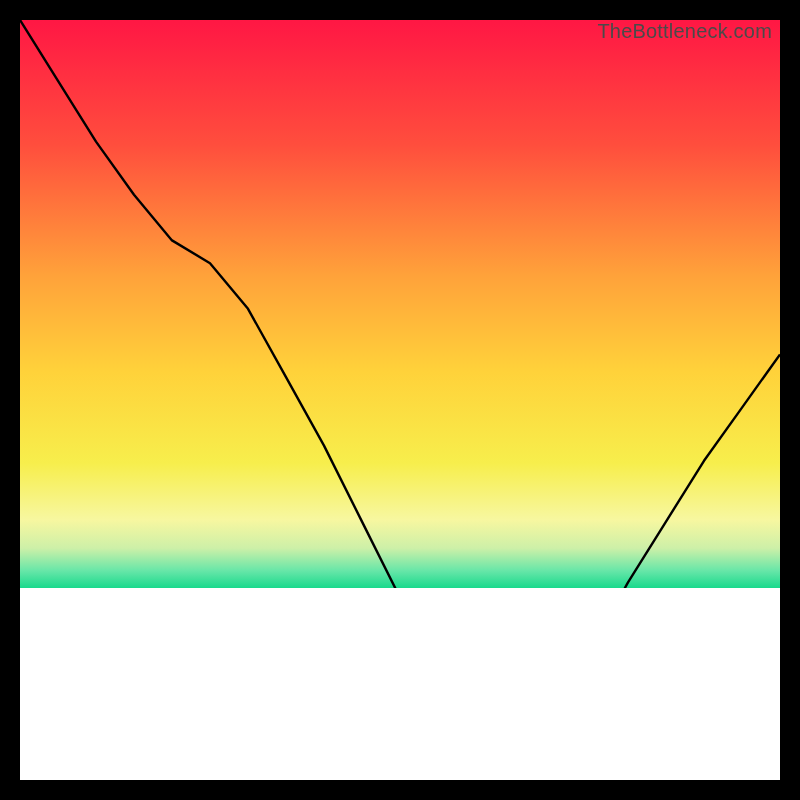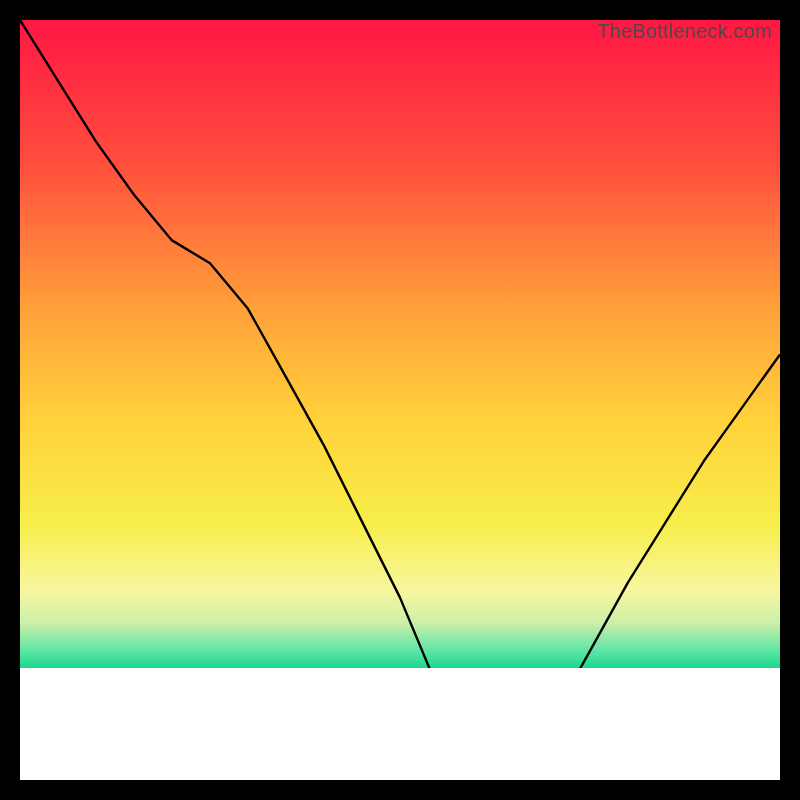--- a/index.html
+++ b/index.html
@@ -21,21 +21,21 @@
     width: 800px;
     height: 800px;
     box-sizing: border-box;
     border: 20px solid #000;
   }
   .plot {
     position: absolute;
     left: 20px;
     top: 20px;
     width: 760px;
-    height: 648px;
+    height: 568px;
     overflow: hidden;
   }
   .gradient {
     position: absolute;
     left: 0; top: 0;
     width: 100%;
     height: 100%;
   }
   .svg-layer {
     position: absolute;

